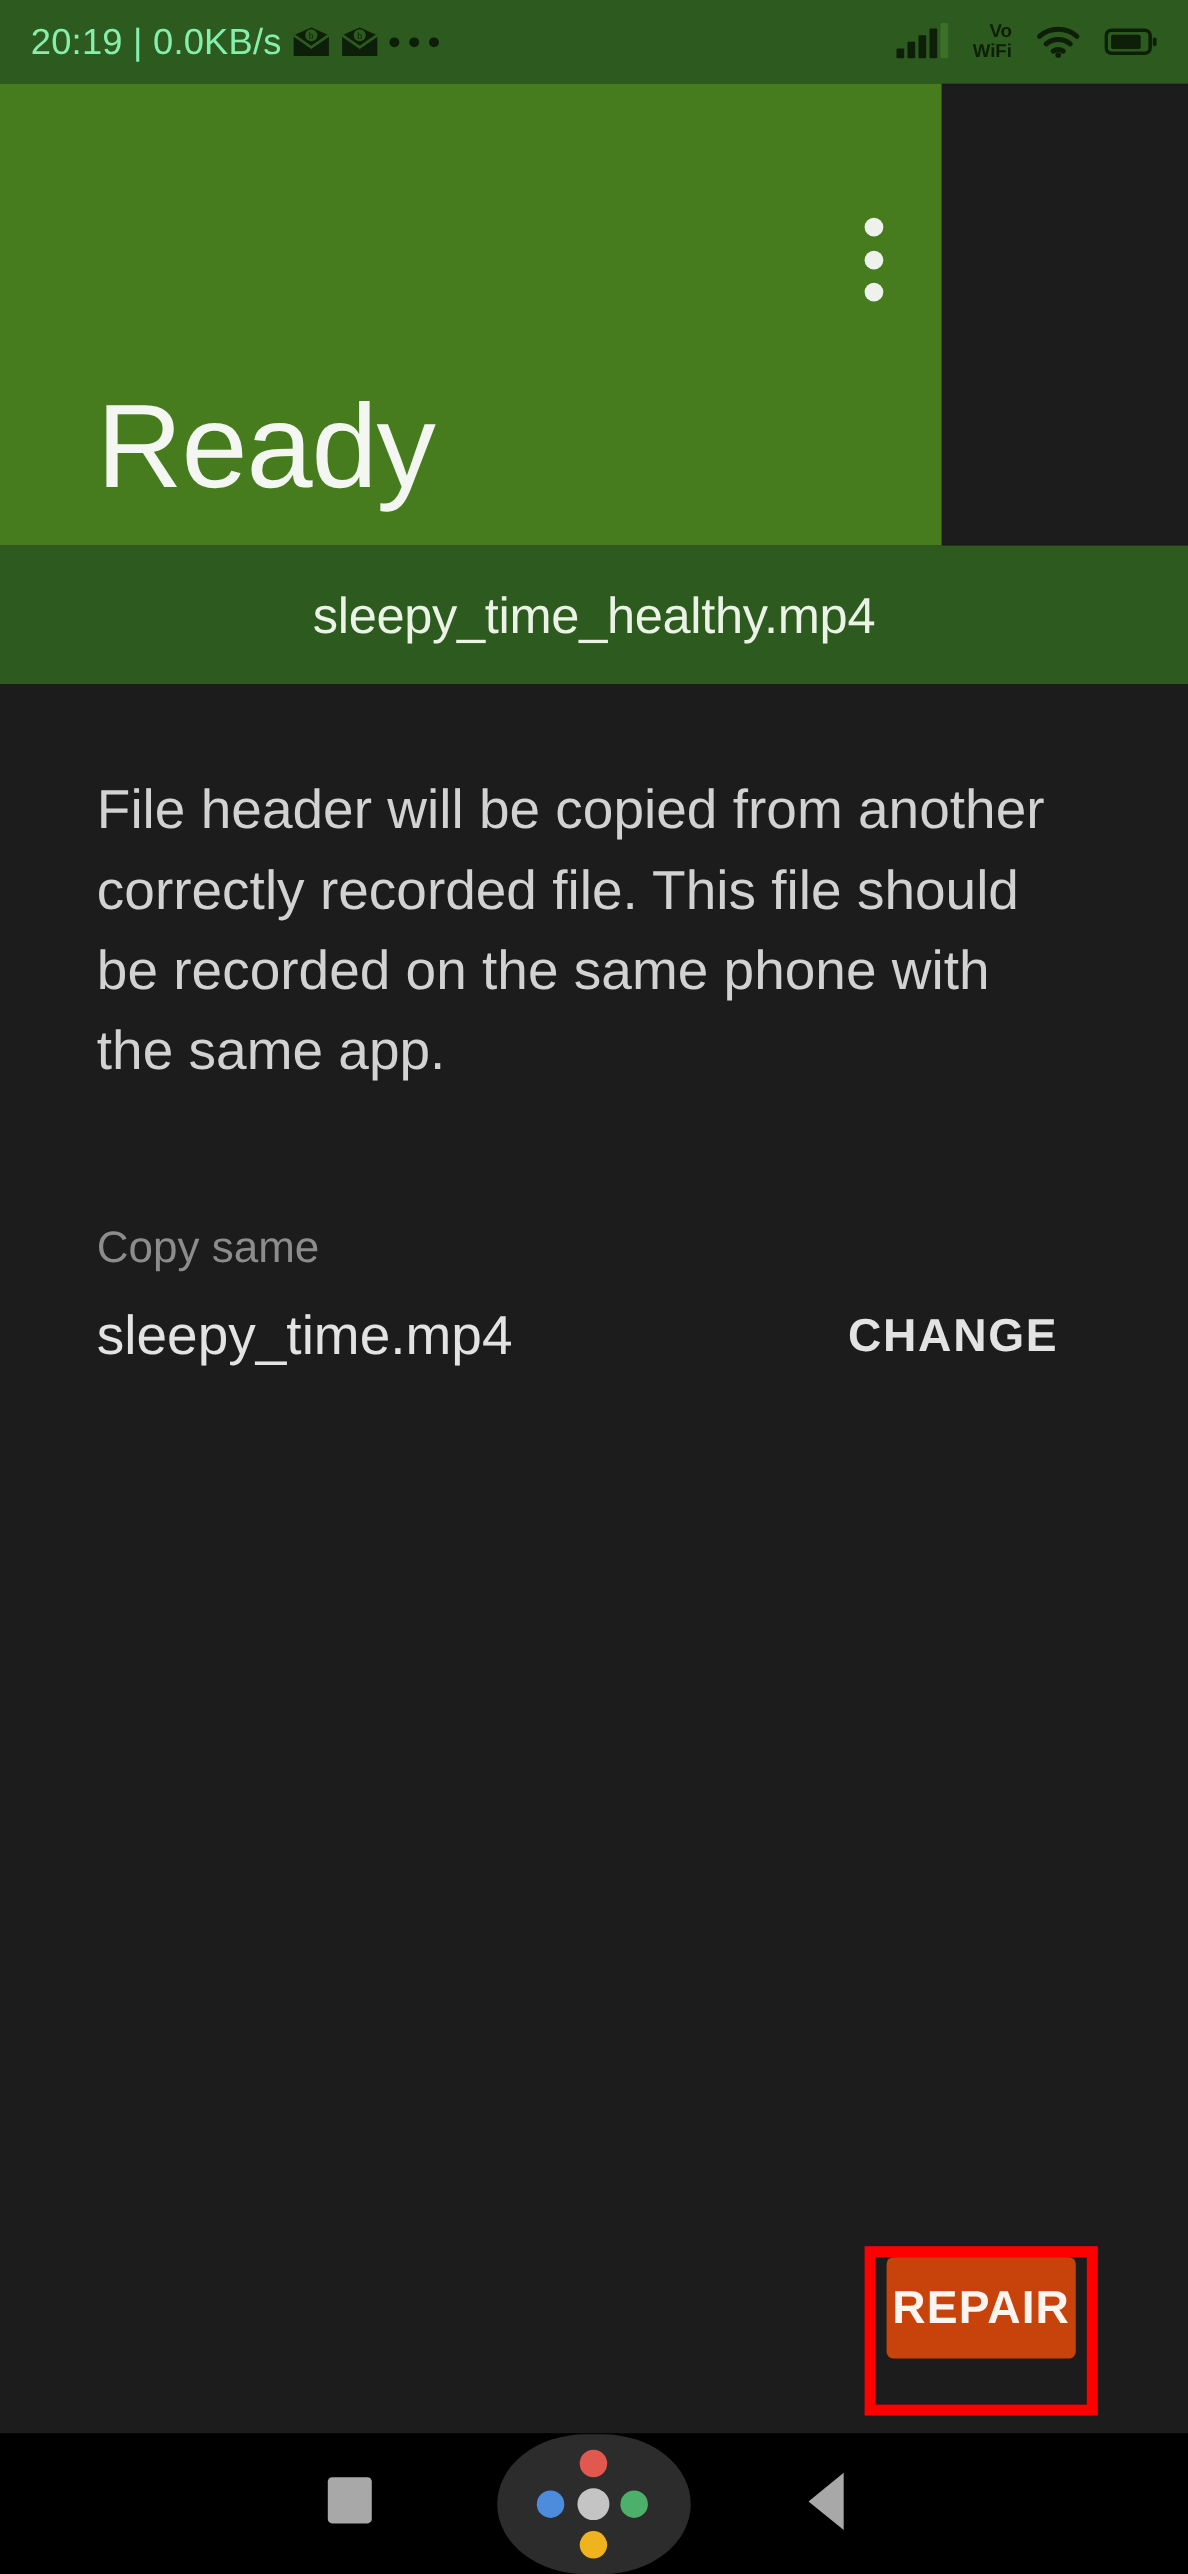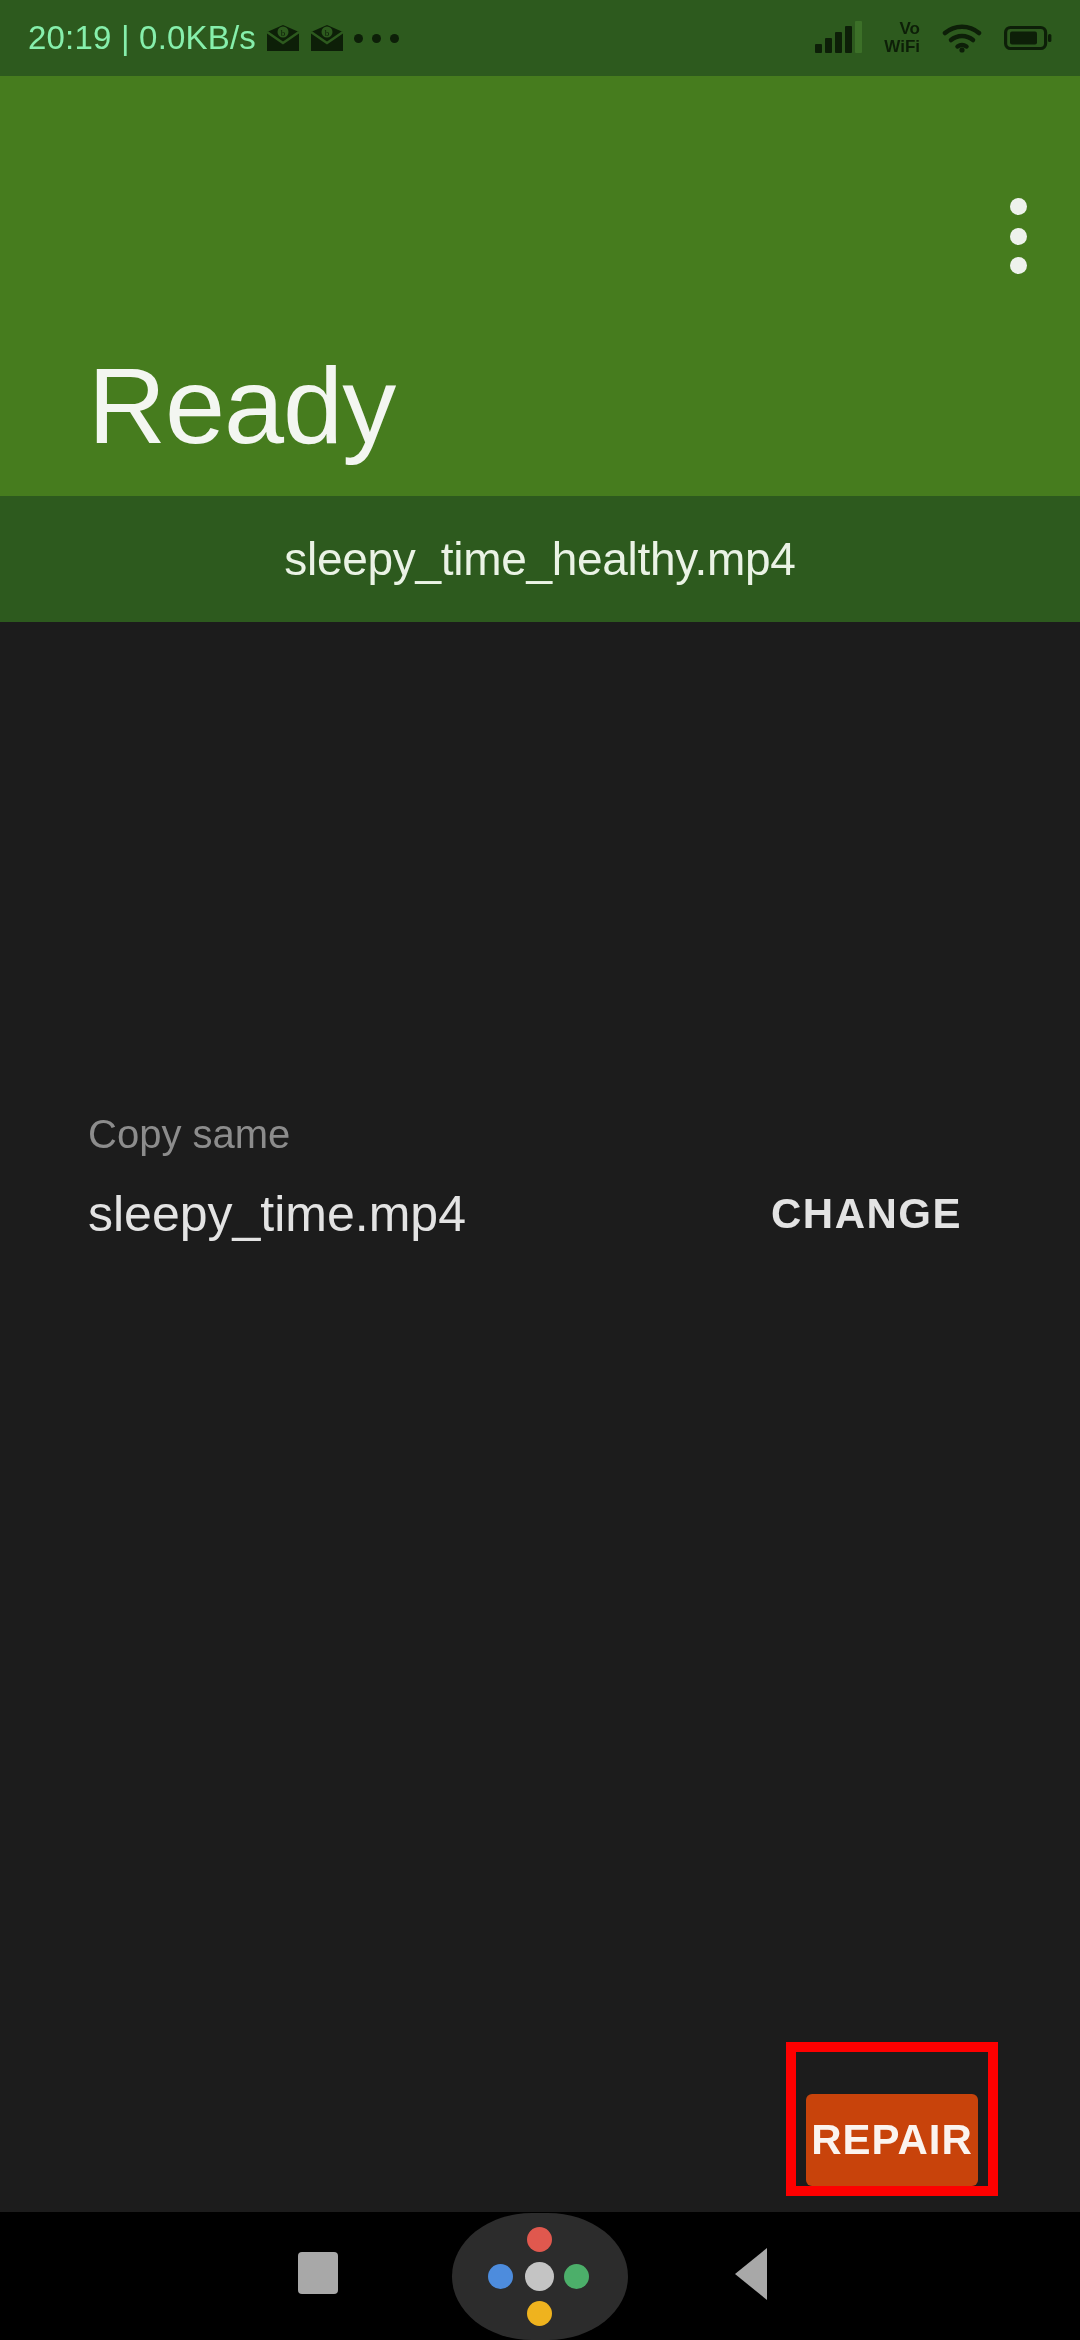--- a/index.html
+++ b/index.html
@@ -48,21 +48,21 @@
   .volte {
     color:#0d1f08; font-size:17px; line-height:18px;
     font-weight:600; text-align:right;
   }
   .wifi-ico { width:40px; height:30px; display:block; }
   .batt-ico { width:48px; height:28px; display:block; }
 
   
   #app-header {
     position:absolute; left:0; top:76px;
-    width:1080px; height:420px;
+    width:856px; height:420px;
     background:#467c1e;
   }
   #overflow-menu {
     position:absolute; right:36px; top:118px;
     width:52px; height:84px;
     display:flex; flex-direction:column;
     align-items:center; justify-content:space-between;
     padding:4px 0;
     cursor:pointer;
   }
@@ -134,21 +134,21 @@
     font-family:"Liberation Sans", sans-serif;
   }
 
   
   #repair-highlight {
     position:absolute;
     left:786px; top:2042px;
     width:212px; height:154px;
     border:10px solid #fe0000;
     background:#1c1c1c;
-    display:flex; align-items:flex-end; justify-content:center;
+    display:flex; align-items:flex-start; justify-content:center;
   }
   #repair-button {
     width:172px; height:92px;
     background:#c8430b;
     border:none; border-radius:6px;
     color:#fbf4f0;
     font-size:42px;
     font-weight:700;
     letter-spacing:1px;
     cursor:pointer;
@@ -251,20 +251,21 @@
       <i></i>
     </div>
     <div id="page-title">Ready</div>
   </div>
 
   <div id="filename-bar">
     <span id="filename-text">sleepy_time_healthy.mp4</span>
   </div>
 
   <div id="content">
+    <p id="description">File header will be copied from another correctly recorded file. This file should be recorded on the same phone with the same app.</p>
 
     <div id="copy-from-label">Copy same</div>
 
     <div id="source-file-row">
       <span id="source-file-name">sleepy_time.mp4</span>
       <button id="change-button">CHANGE</button>
     </div>
   </div>
 
   <div id="repair-highlight">

